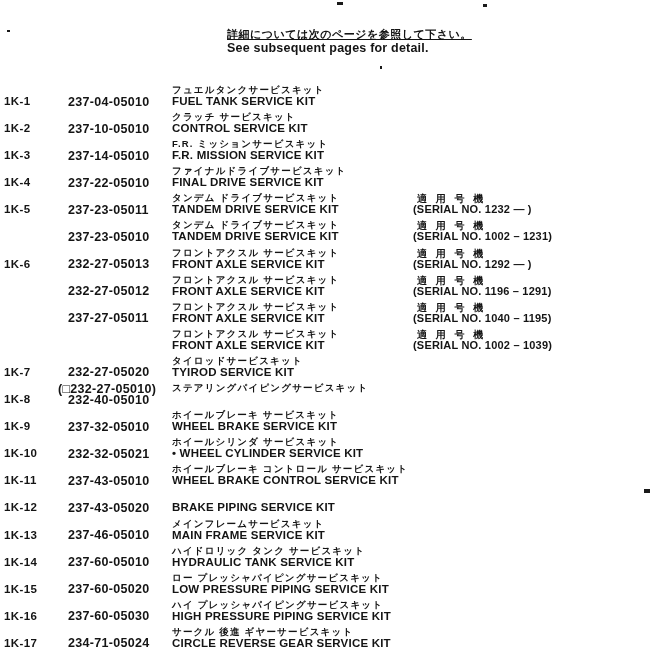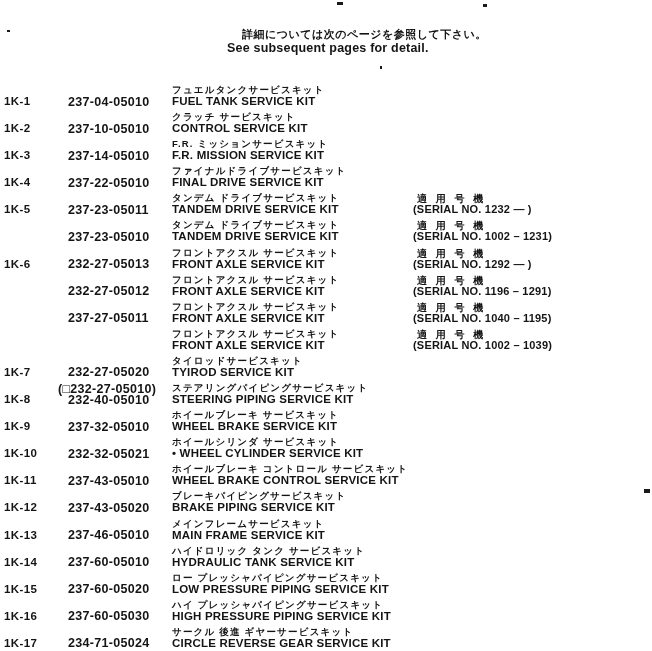--- a/index.html
+++ b/index.html
@@ -15,23 +15,24 @@
     width: 652px; height: 651px;
     background: #ffffff;
   }
   
   .title {
     position: absolute; left: 164px; top: 30px;
     font-size: 31px; font-weight: bold; letter-spacing: 2px;
     line-height: 1;
   }
   .note-ja {
-    position: absolute; left: 242px; top: 27px;
+    position: absolute; left: 227px; top: 27px;
     font-size: 11px; font-weight: bold; letter-spacing: 0.5px;
     white-space: nowrap;
+    text-decoration: underline;
   }
   .note-en {
     position: absolute; left: 227px; top: 41px;
     font-size: 12.5px; font-weight: bold; letter-spacing: 0.2px;
     white-space: nowrap;
   }
   
   .rows { position: absolute; left: 0; top: 85px; width: 652px; }
   .row { position: relative; width: 652px; height: 27.1px; }
   .row span { position: absolute; white-space: nowrap; }
@@ -180,21 +181,20 @@
       <span class="c-ja">タイロッドサービスキット</span>
       <span class="c-en">TYIROD SERVICE KIT</span>
       <span class="c-sja"></span>
       <span class="c-sen"></span>
     </div>
 
     <div class="row">
       <span class="c-kit">1K-8</span>
       <span class="c-part">232-40-05010</span>
       <span class="c-ja">ステアリングパイピングサービスキット</span>
-      <span class="c-en">STEERING PIPING SERVICE KIT</span>
       <span class="c-sja"></span>
       <span class="c-sen"></span>
     </div>
 
     <div class="row">
       <span class="c-kit">1K-9</span>
       <span class="c-part">237-32-05010</span>
       <span class="c-ja">ホイールブレーキ サービスキット</span>
       <span class="c-en">WHEEL BRAKE SERVICE KIT</span>
       <span class="c-sja"></span>
@@ -215,21 +215,20 @@
       <span class="c-part">237-43-05010</span>
       <span class="c-ja">ホイールブレーキ コントロール サービスキット</span>
       <span class="c-en">WHEEL BRAKE CONTROL SERVICE KIT</span>
       <span class="c-sja"></span>
       <span class="c-sen"></span>
     </div>
 
     <div class="row">
       <span class="c-kit">1K-12</span>
       <span class="c-part">237-43-05020</span>
-      <span class="c-ja">ブレーキパイピングサービスキット</span>
       <span class="c-en">BRAKE PIPING SERVICE KIT</span>
       <span class="c-sja"></span>
       <span class="c-sen"></span>
     </div>
 
     <div class="row">
       <span class="c-kit">1K-13</span>
       <span class="c-part">237-46-05010</span>
       <span class="c-ja">メインフレームサービスキット</span>
       <span class="c-en">MAIN FRAME SERVICE KIT</span>

